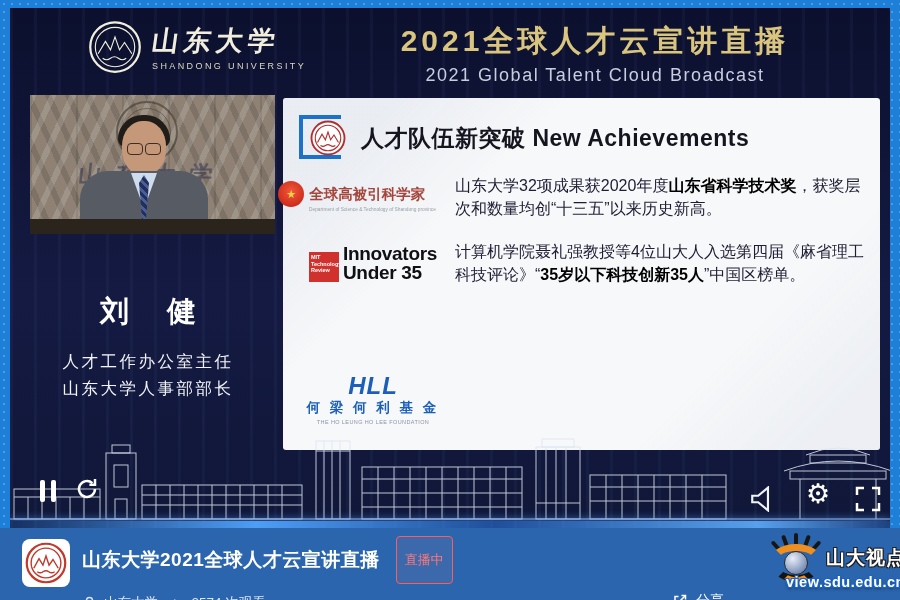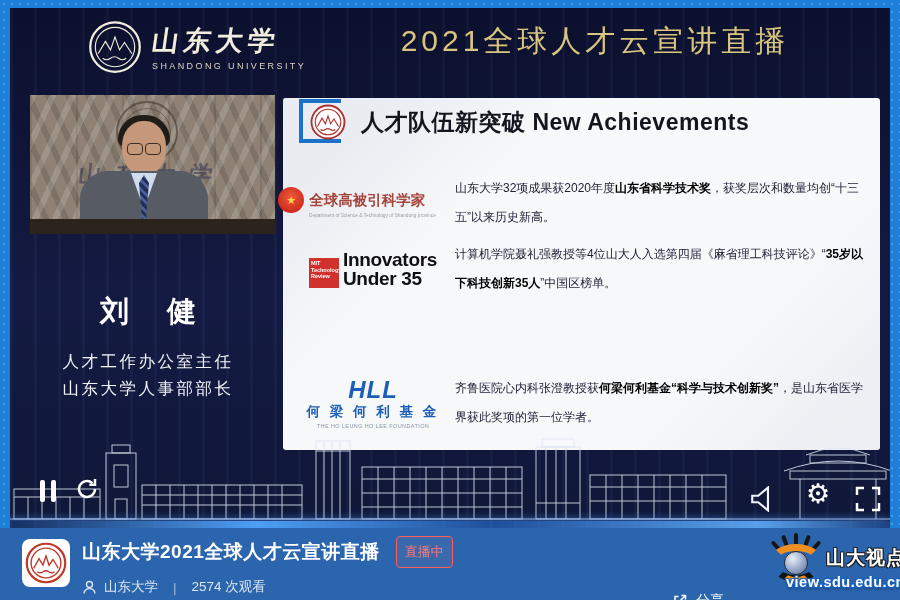--- a/index.html
+++ b/index.html
@@ -16,21 +16,21 @@
     background:repeating-linear-gradient(90deg, rgba(130,150,230,.05) 0 3px, transparent 3px 24px);
     pointer-events:none; }
 
   
   .uni-logo { position:absolute; left:78px; top:12px; display:flex; gap:10px; align-items:center; }
   .uni-names { display:flex; flex-direction:column; }
   .uni-cn { font-family:"DejaVu Serif", serif; font-weight:bold; font-size:27px; color:#f2eedd;
     letter-spacing:5px; transform:skewX(-8deg); }
   .uni-en { font-size:9px; letter-spacing:2.4px; color:#ddd8c2; margin-top:2px; }
   .hd-titles { position:absolute; left:350px; top:13px; width:470px; text-align:center; }
-  .t-cn { font-size:30px; font-weight:400; color:#d9c57e; letter-spacing:4px; }
+  .t-cn { font-size:30px; font-weight:700; color:#d9c57e; letter-spacing:4px; }
   .t-en { font-size:18px; color:#c9cede; letter-spacing:1.5px; margin-top:3px; }
 
   
   .webcam { position:absolute; left:20px; top:87px; width:245px; height:139px; overflow:hidden;
     background:#8f8274;
     background-image:
       repeating-linear-gradient(115deg, rgba(255,255,255,.14) 0 6px, transparent 6px 18px),
       repeating-linear-gradient(65deg, rgba(0,0,0,.12) 0 6px, transparent 6px 18px),
       repeating-linear-gradient(90deg, rgba(0,0,0,.10) 0 2px, transparent 2px 46px); }
   .wall-seal { position:absolute; left:86px; top:6px; width:62px; height:62px; border-radius:50%;
@@ -57,30 +57,30 @@
   .speaker-info { position:absolute; left:10px; top:284px; width:256px; text-align:center;
     font-family:"DejaVu Serif", serif; color:#fff; }
   .sp-name { font-size:29px; font-weight:bold; letter-spacing:14px; text-indent:14px; margin-bottom:16px; }
   .sp-title { font-size:16.5px; letter-spacing:2.5px; line-height:27px; color:#f2f2f7; }
 
   
   .panel { position:absolute; left:273px; top:90px; width:597px; height:352px; background:#f7f8fa; border-radius:3px; }
   .panel::before { content:""; position:absolute; inset:0; border-radius:3px;
     background:linear-gradient(135deg, rgba(223,228,236,.55) 0 12%, transparent 30%),
                linear-gradient(315deg, rgba(223,228,236,.45) 0 8%, transparent 26%); pointer-events:none; }
-  .ph { position:absolute; left:16px; top:0; height:48px; display:flex; align-items:center;text-align:center; }
+  .ph { position:absolute; left:16px; top:16px; height:48px; display:flex; align-items:center;text-align:center; }
   .ph-icon { position:relative; width:54px; height:46px; }
   .bk { position:absolute; left:0; top:0; width:42px; height:44px; border:4px solid #1b72c8; border-right:none; }
   .seal-red-sm { position:absolute; left:11px; top:5px; }
   .ph-text { font-size:23px; font-weight:800; color:#15151f; margin-left:8px; letter-spacing:.5px; }
 
   .item { position:absolute; left:14px; width:572px; display:flex; align-items:center; }
   .item-1 { top:76px; }  .item-2 { top:142px; }  .item-3 { top:202px; }  .item-4 { top:276px; }
   .logo-box { width:152px; flex:none; display:flex; align-items:center; justify-content:center; }
-  .itxt { flex:1; font-size:12px; line-height:29px; color:#1d1d33; padding-left:6px; }
+  .itxt { flex:1; font-size:16px; line-height:23px; color:#1d1d33; padding-left:6px; }
   .itxt .seg-bold { font-weight:800; color:#000; }
 
   .sdst { display:flex; flex-direction:column; align-items:flex-start; }
   .sdst-row { display:flex; align-items:center; gap:5px; }
   .sdst-emblem { width:26px; height:26px; border-radius:50%; flex:none;
     background:radial-gradient(circle at 50% 40%, #f05a3a, #cf2d1d 70%);
     color:#ffd24a; font-size:11px; line-height:26px; text-align:center; }
   .sdst-name { font-size:14.5px; font-weight:600; color:#a5463c; white-space:nowrap; }
   .sdst-sub { font-size:6px; color:#9aa0a8; margin-left:31px; transform:scale(.8); transform-origin:left top; white-space:nowrap; }
 
@@ -116,21 +116,21 @@
     font-family:"DejaVu Sans", sans-serif; }
   .fs-btn { left:845px; top:478px; }
 
   
   .bottombar { position:absolute; left:0; top:528px; width:900px; height:72px; background:#2b65ad; }
   .bb-logo { position:absolute; left:22px; top:11px; width:48px; height:48px; background:#fff; border-radius:8px;
     display:flex; align-items:center; justify-content:center; }
   .bb-main { position:absolute; left:82px; top:8px; }
   .bb-title-row { display:flex; align-items:center; gap:16px; }
   .bb-title { font-size:19px; font-weight:bold; color:#fff; letter-spacing:.5px; }
-  .live-badge { border:1.5px solid #ff5c5c; color:#ff7878; font-size:13px; padding:6px 8px;
+  .live-badge { border:1.5px solid #ff5c5c; color:#ff7878; font-size:13px; padding:14px 8px;
     border-radius:4px; background:rgba(255,150,150,.08); }
   .bb-meta { margin-top:10px; display:flex; align-items:center; gap:7px; color:#dce6f4; font-size:13.5px; }
   .bb-divider { color:rgba(255,255,255,.55); margin:0 8px; }
   .share-btn { position:absolute; left:672px; top:44px; display:flex; align-items:center; gap:8px;
     color:#fff; font-size:14px; cursor:pointer;margin-top:20px; }
 
   
   .watermark { position:absolute; left:760px; top:0; width:140px; height:72px; }
   .eye { position:absolute; left:6px; top:4px; width:62px; height:56px; }
   .lash { position:absolute; width:4px; height:12px; background:#161616; border-radius:2px; }
@@ -171,20 +171,21 @@
           <path d="M13,34 q3.5,2.6 7,0 q3.5,-2.6 7,0 q3.5,2.6 7,0"></path>
         </g>
       </svg>
       <div class="uni-names">
         <div class="uni-cn">山东大学</div>
         <div class="uni-en">SHANDONG UNIVERSITY</div>
       </div>
     </div>
     <div class="hd-titles">
       <div class="t-cn">2021全球人才云宣讲直播</div>
+      <div class="t-en">2021 Global Talent Cloud Broadcast</div>
     </div>
 
     <div class="webcam">
       <div class="wall-seal"></div>
       <div class="wall-text">山东大学</div>
       <div class="p-hair"></div>
       <div class="p-head"></div>
       <div class="p-glasses"></div>
       <div class="p-body"></div>
       <div class="p-shirt"></div>
@@ -244,21 +245,20 @@
       </div>
 
       <div class="item item-4">
         <div class="logo-box">
           <div class="hll">
             <div class="hll-mark">HLL</div>
             <div class="hll-cn">何 梁 何 利 基 金</div>
             <div class="hll-en">THE HO LEUNG HO LEE FOUNDATION</div>
           </div>
         </div>
-        <div class="itxt"><span>齐鲁医院心内科张澄教授获</span><span class="seg-bold">何梁何利基金“科学与技术创新奖”</span><span>，是山东省医学界获此奖项的第一位学者。</span></div>
       </div>
     </div>
 
     <svg class="skyline" width="880" height="84" viewBox="0 0 880 84">
       <g stroke="#dde5f2" fill="none" stroke-width="1">
         <line x1="0" y1="82" x2="880" y2="82"></line>
         <rect x="4" y="52" width="86" height="30"></rect>
         <line x1="4" y1="60" x2="90" y2="60"></line>
         <line x1="18" y1="60" x2="18" y2="82"></line>
           <line x1="32" y1="60" x2="32" y2="82"></line>

